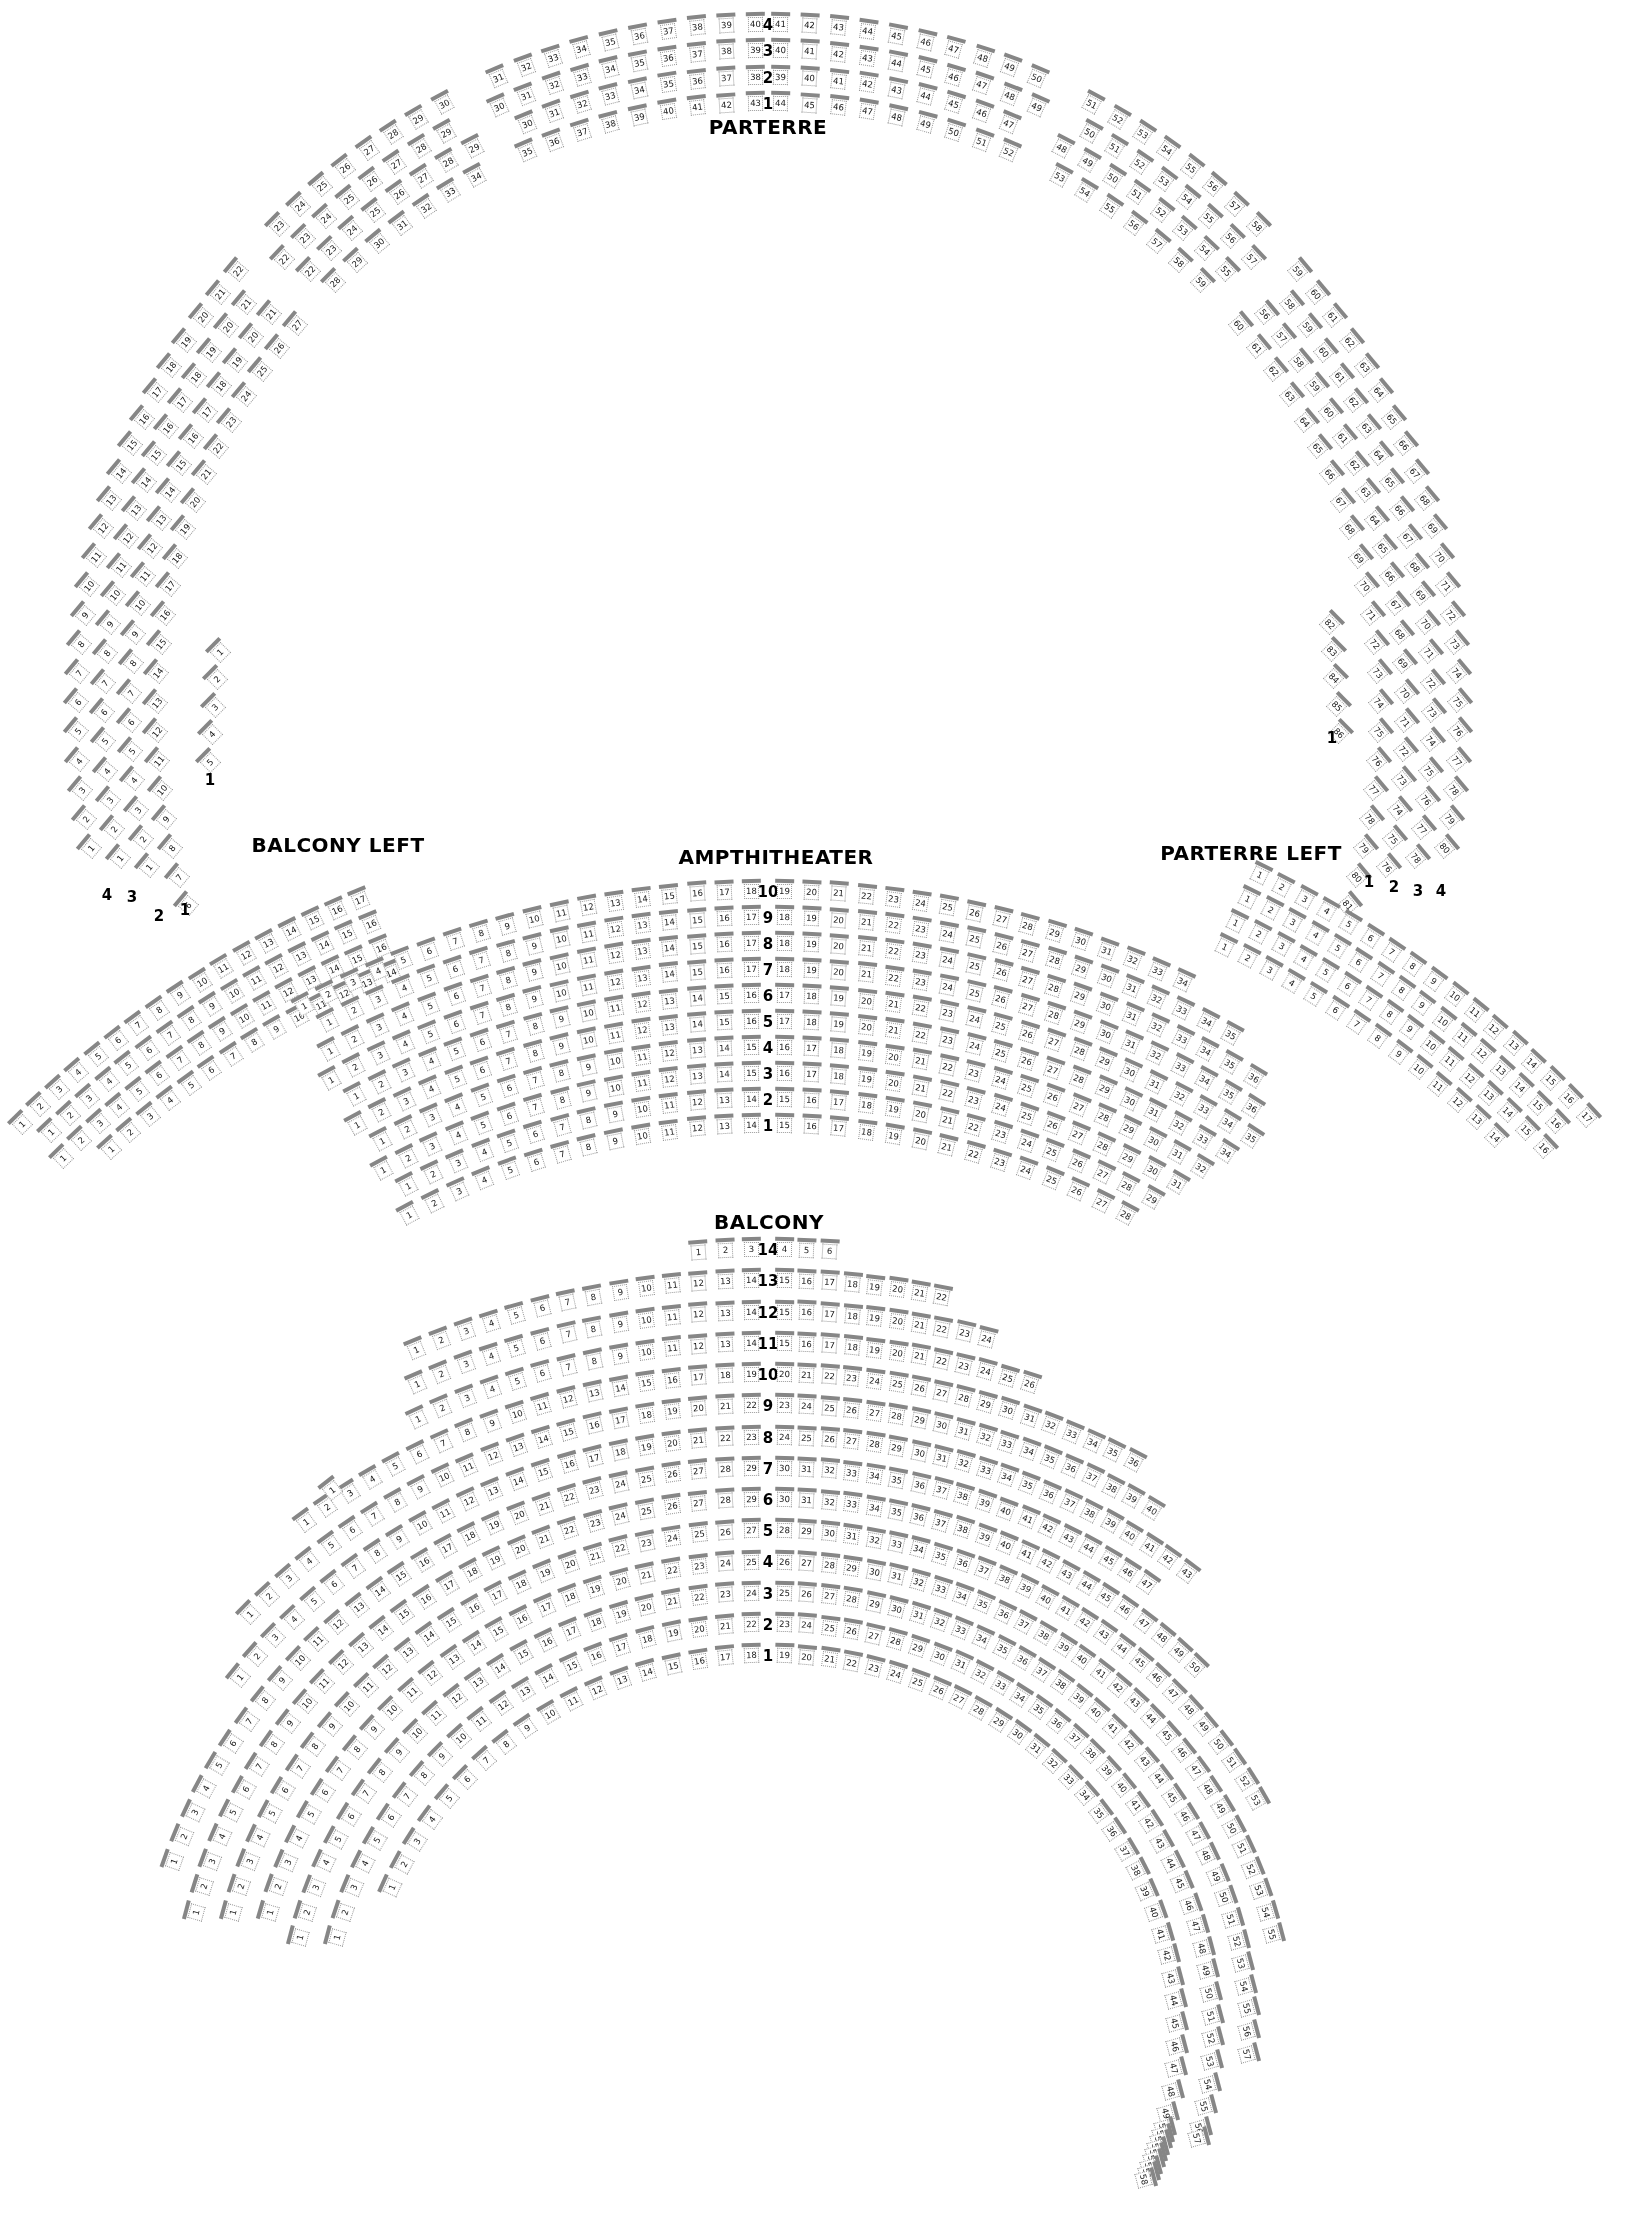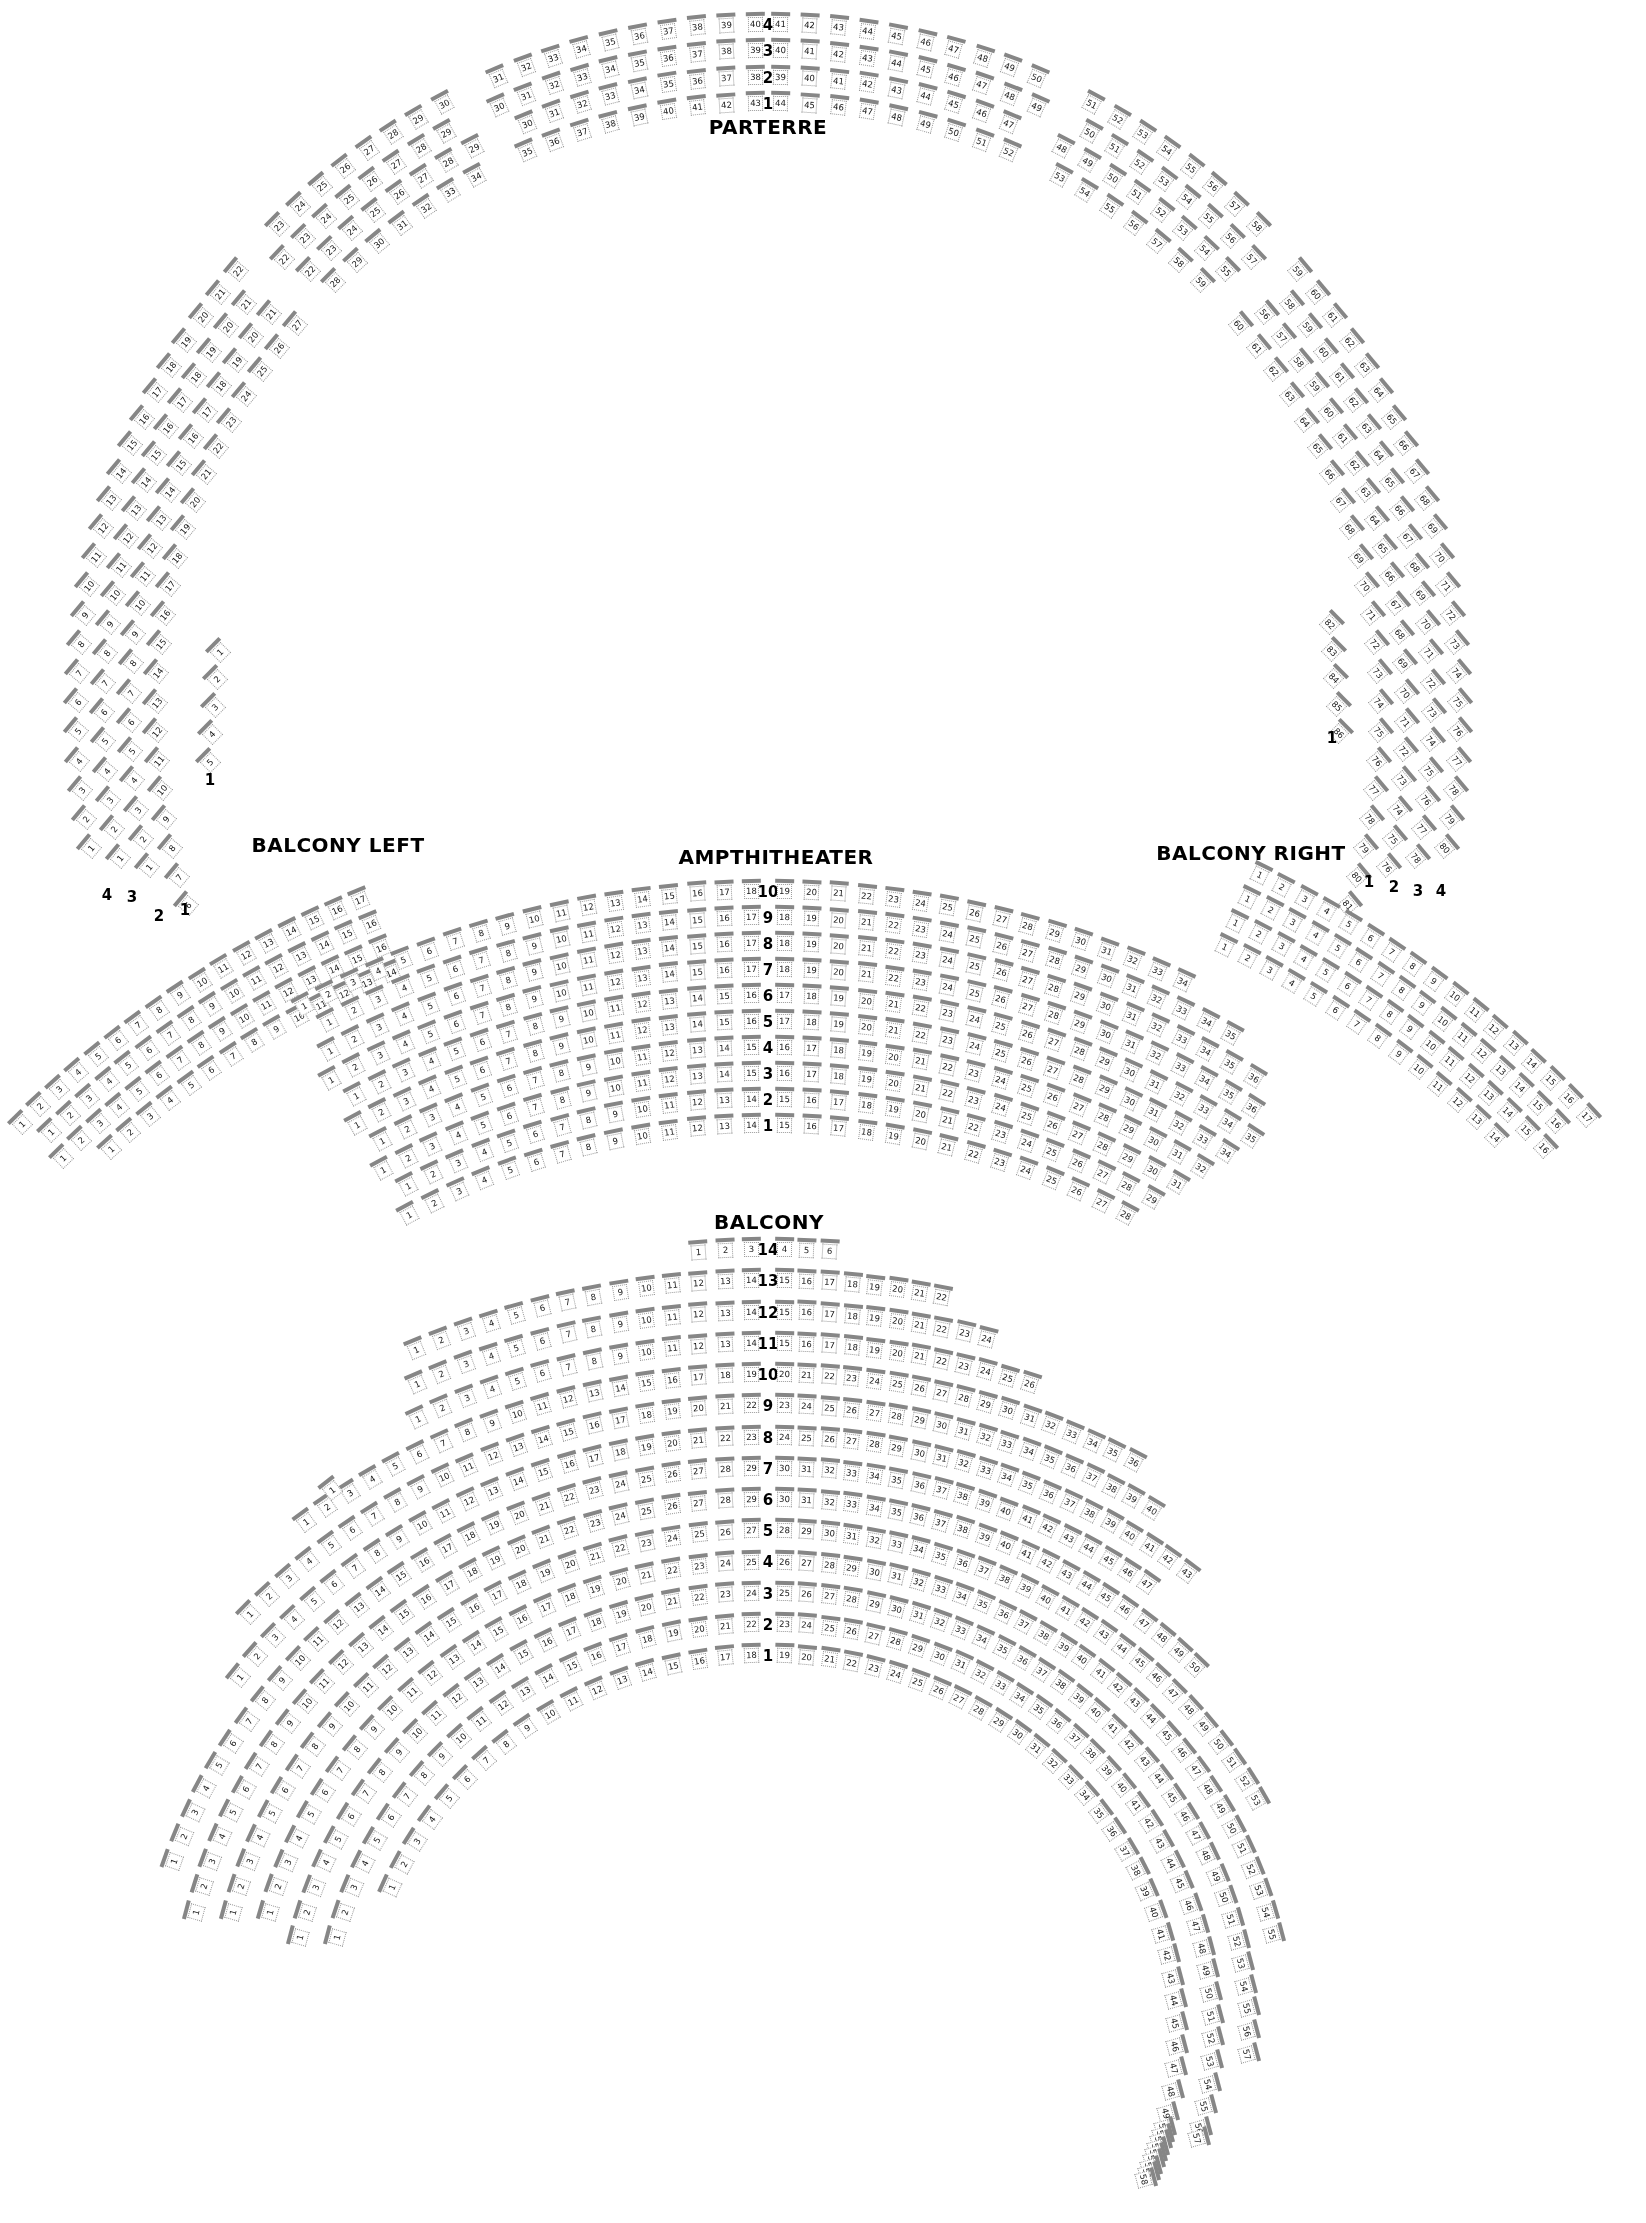--- a/index.html
+++ b/index.html
@@ -16,21 +16,21 @@
   .seclbl{position:absolute;transform:translate(-50%,-50%);font-size:20px;font-weight:bold;
         color:#000;letter-spacing:0.5px;white-space:nowrap;font-family:"DejaVu Sans",sans-serif;}
 </style>
 </head>
 <body>
 
 <div id="stage">
   <div class="seclbl" style="left:768px;top:127px">PARTERRE</div>
   <div class="seclbl" style="left:338px;top:845px">BALCONY LEFT</div>
   <div class="seclbl" style="left:776px;top:857px">AMPTHITHEATER</div>
-  <div class="seclbl" style="left:1251px;top:853px">BALCONY RIGHT</div>
+  <div class="seclbl" style="left:1251px;top:853px">PARTERRE LEFT</div>
   <div class="seclbl" style="left:769px;top:1222px">BALCONY</div>
   <div id="seats-layer">
       <div class="rowlbl" style="left:768px;top:104px">1</div>
       <div class="seat" style="left:189px;top:906px;transform:rotate(-50.0deg)">
         <span>6</span>
       </div>
       <div class="seat" style="left:180px;top:878px;transform:rotate(-50.0deg)">
         <span>7</span>
       </div>
       <div class="seat" style="left:173px;top:849px;transform:rotate(-50.0deg)">

